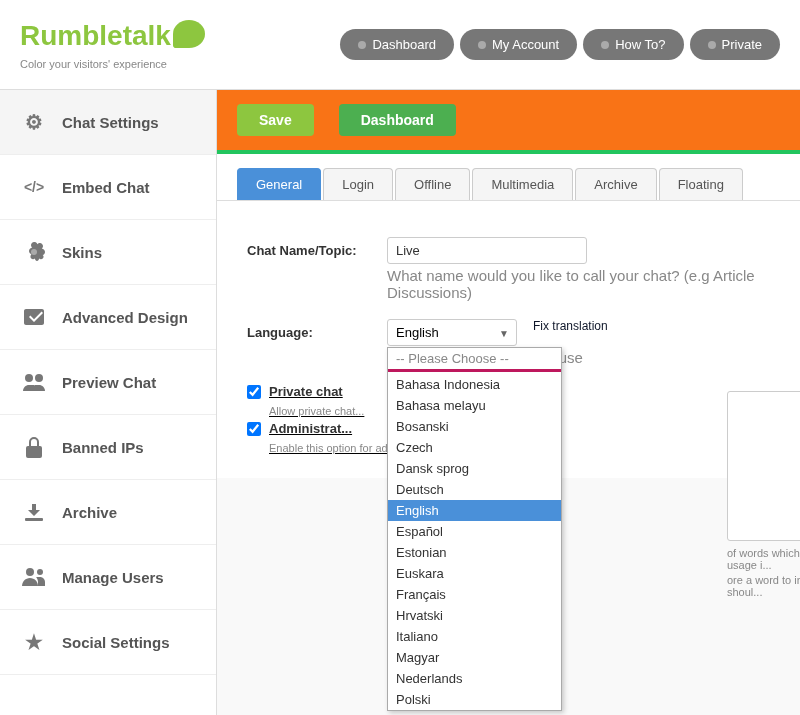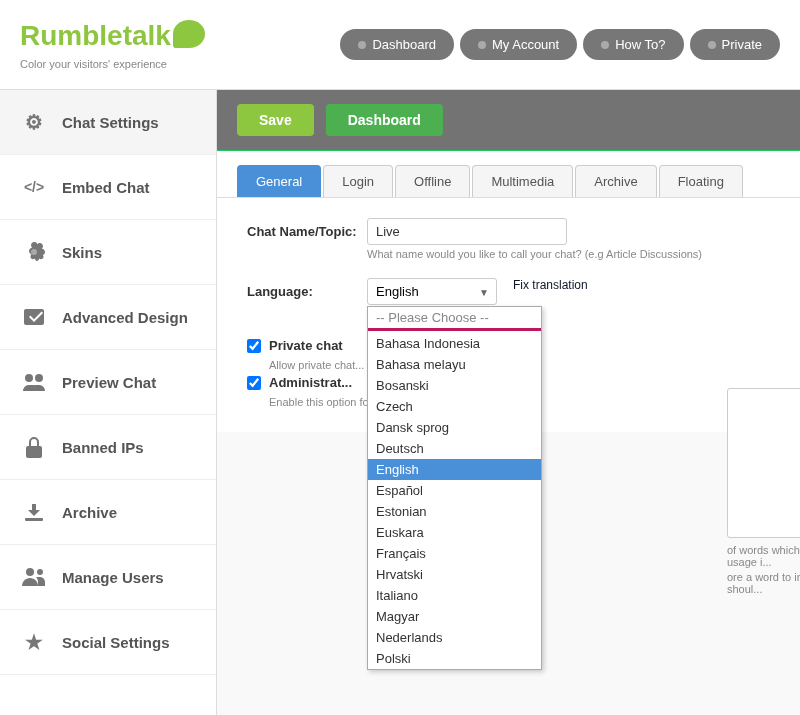--- a/index.html
+++ b/index.html
@@ -102,25 +102,25 @@
       color: #777;
     }
 
     
     .content {
       flex: 1;
       background: #f9f9f9;
       padding: 0;
     }
     .toolbar {
-      background: #737373;
+      background: #f97316;
       padding: 14px 20px;
-      border-bottom: 1px solid #22c55e;
-      display: flex;
-      gap: 12px;
+      border-bottom: 4px solid #22c55e;
+      display: flex;
+      gap: 25px;
     }
     .btn-save {
       background: #8dc63f;
       color: white;
       border: none;
       padding: 8px 22px;
       font-size: 14px;
       font-weight: bold;
       border-radius: 4px;
       cursor: pointer;
@@ -163,20 +163,22 @@
     
     .form-content {
       padding: 20px 30px;
       background: white;
       position: relative;
     }
     .form-row {
       display: flex;
       align-items: flex-start;
       margin-bottom: 18px;
+      gap: 20px;
+      margin-top: 16px;
     }
     .form-label {
       width: 120px;
       font-weight: bold;
       color: #333;
       padding-top: 6px;
       flex-shrink: 0;
       font-size: 13px;
     }
     .form-field {
@@ -184,21 +186,21 @@
     }
     .text-input {
       width: 200px;
       padding: 5px 8px;
       border: 1px solid #ccc;
       border-radius: 3px;
       font-size: 13px;
       color: #333;
     }
     .hint-text {
-      font-size: 11px;
+      font-size: 15px;
       color: #888;
       margin-top: 3px;
     }
     .fix-link {
       color: #0f172a;
       font-size: 12px;
       text-decoration: none;
       margin-left: 8px;
     }
 
@@ -489,21 +491,21 @@
       <div style="position:absolute; top:190px; left:510px; width:210px;">
         <textarea class="filter-textarea" style="width: 180px; height: 150px;"></textarea>
         <div class="filter-hint">of words which would be banned from usage i...</div>
         <div class="filter-hint">ore a word to indicate a sub-word which shoul...</div>
       </div>
 
       <div style="position:absolute; top:220px; left:230px;">
         <div style="font-weight:bold; color:#333; font-size:13px;">Filter words:</div>
       </div>
 
-      <div style="">
+      <div style=" text-decoration: underline;">
         <div class="checkbox-row">
           <input type="checkbox" checked="" style="">
           <span class="checkbox-label">Private chat</span>
         </div>
         <div class="checkbox-hint">Allow private chat...</div>
         <div class="checkbox-row">
           <input type="checkbox" checked="" style="">
           <span class="checkbox-label">Administrat...</span>
         </div>
         <div class="checkbox-hint">Enable this option for administrators only</div>

